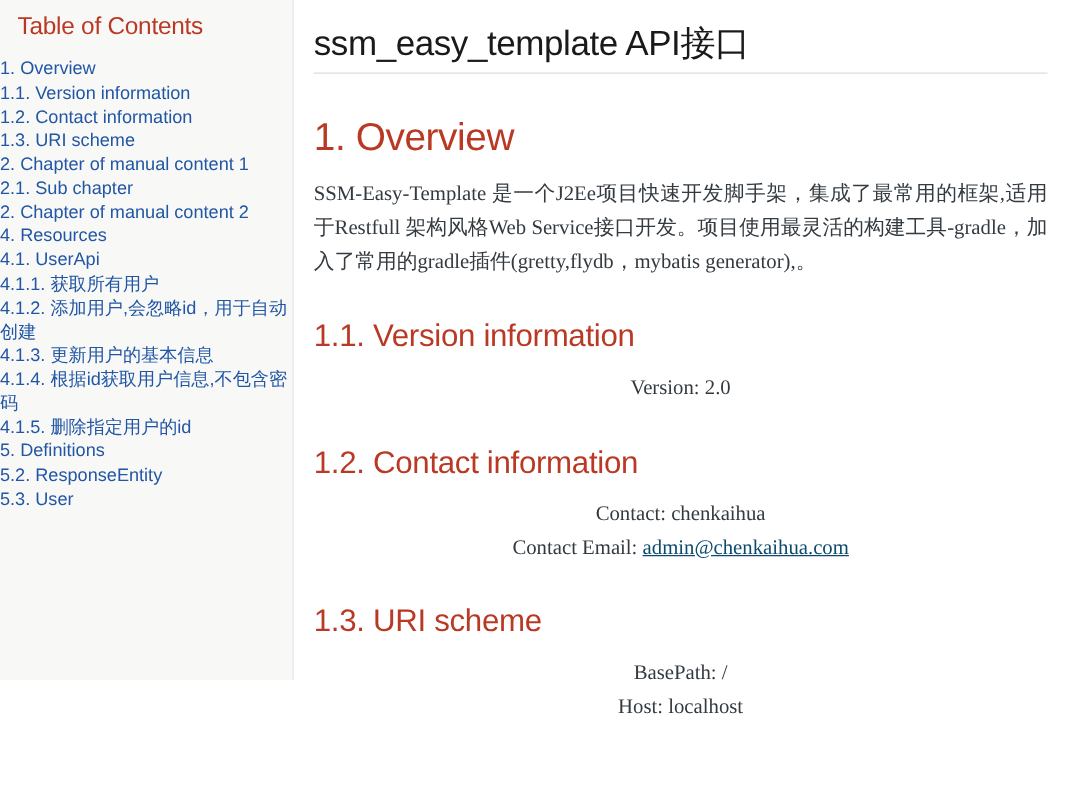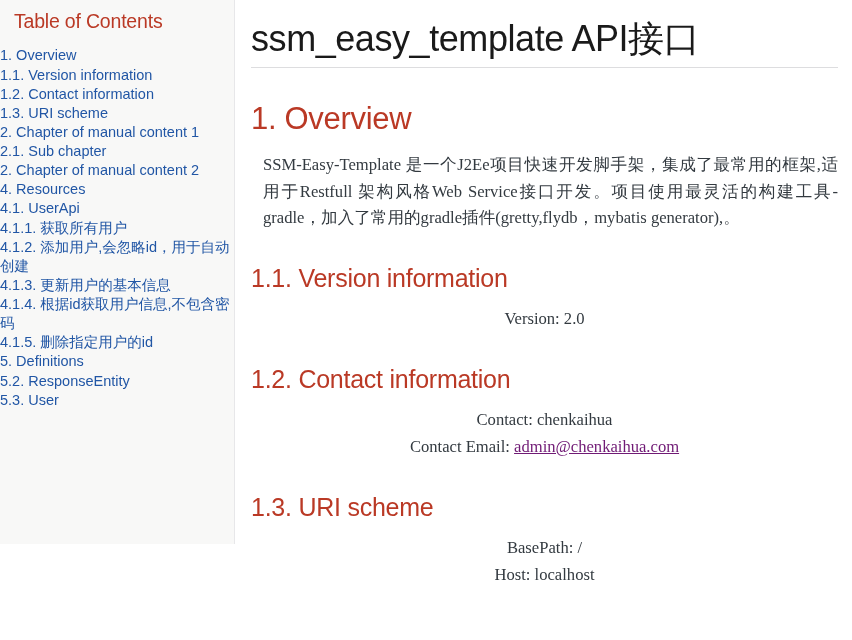--- a/index.html
+++ b/index.html
@@ -79,21 +79,21 @@
     width: 616px;
     height: 640px;
     box-sizing: border-box;
     padding: 18px 14px 0 15px;
     overflow: hidden;
   }
 
   h1.doc-title {
     font-family: "Liberation Sans", "DejaVu Sans", sans-serif;
     font-weight: 400;
-    font-size: 36px;
+    font-size: 28px;
     color: #1a1a1a;
     letter-spacing: -0.012em;
     margin: 0 0 0 0;
     padding: 0 0 7px 0;
     border-bottom: 1px solid #dddddf;
     line-height: 1.18;
   }
 
   h2.sect-h {
     font-family: "Liberation Sans", "DejaVu Sans", sans-serif;
@@ -112,35 +112,35 @@
     letter-spacing: -0.01em;
     margin: 31px 0 0 0;
     line-height: 1.2;
   }
 
   p.body {
     font-family: "Liberation Serif", "DejaVu Serif", serif;
     font-size: 16.6px;
     color: #333a40;
     line-height: 1.62;
-    margin: 14px 0 0 12px;
+    margin: 14px 0 0 0;
     text-align: justify;
     text-justify: inter-character;
   }
   p.tight {
     margin: 13px 0 0 0;
     line-height: 1.62;
     text-align: center;
   }
   p.tight + p.tight {
     margin-top: 0;
   }
 
   a.maillink {
-    color: #701a75;
+    color: #0c4a6e;
   }
 </style>
 </head>
 <body>
 
 <div class="page">
 
   <div id="toc">
     <div class="toc-title">Table of Contents</div>
     <ul class="sectlevel1" id="toc-list">

